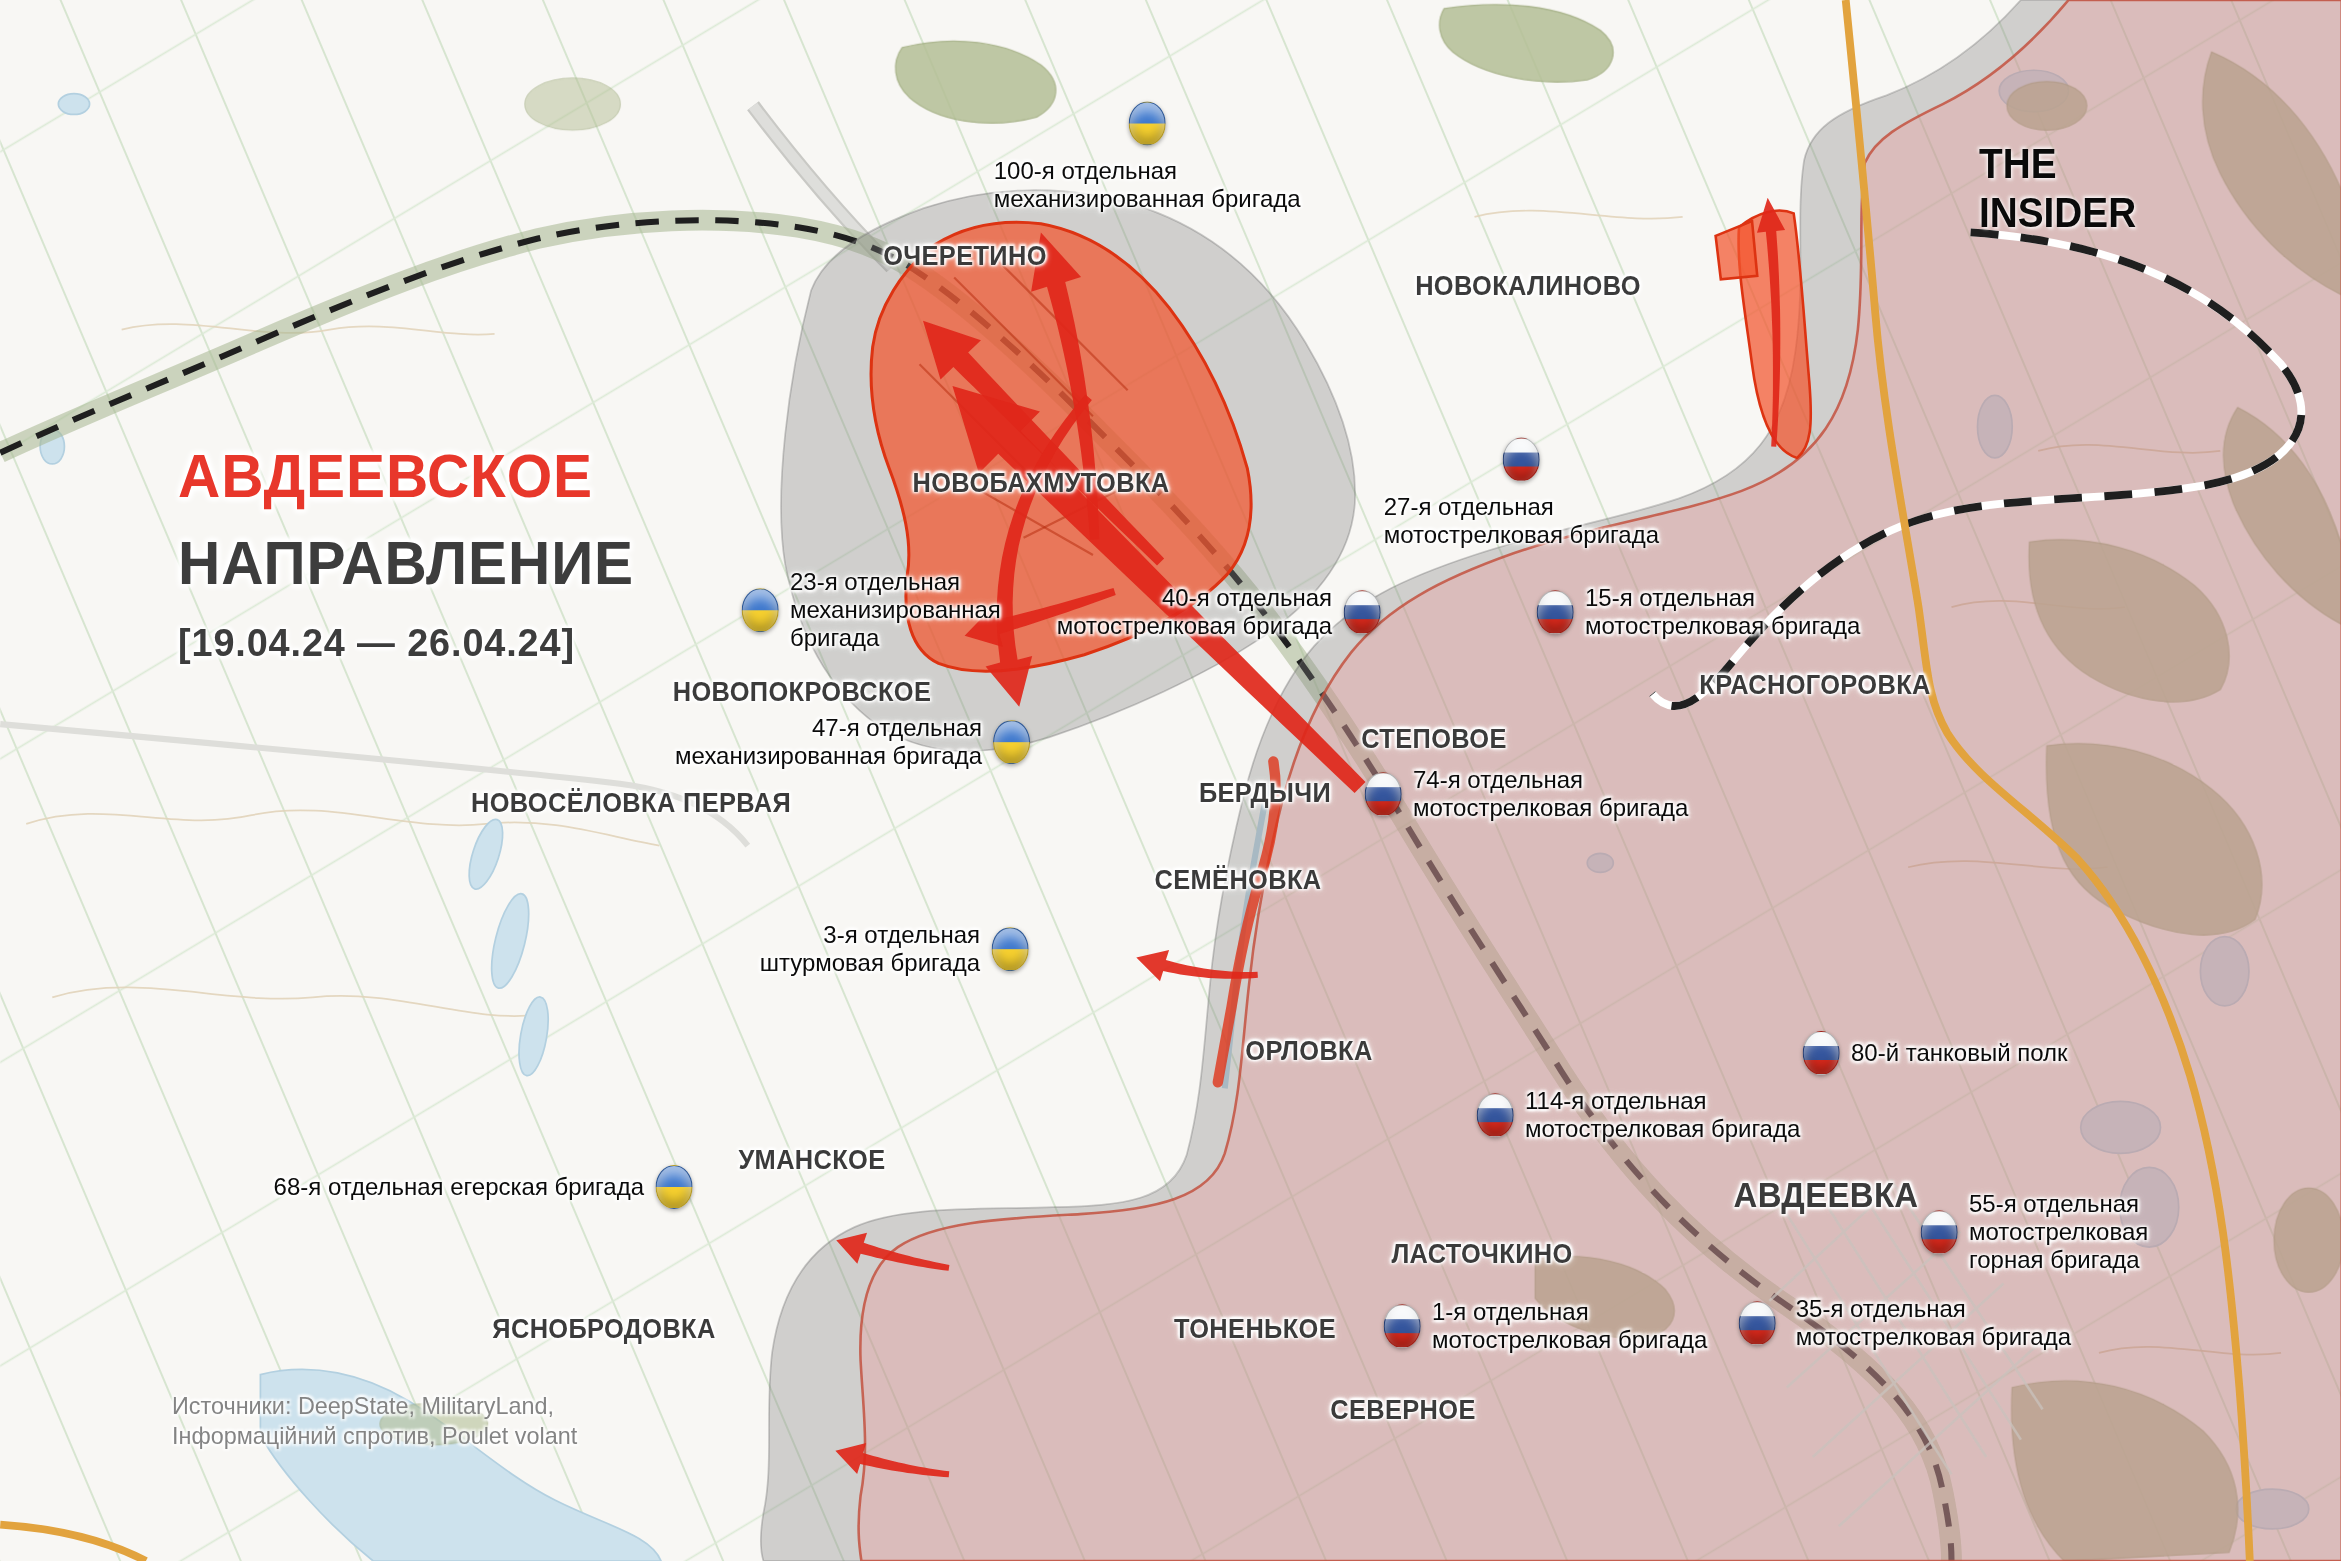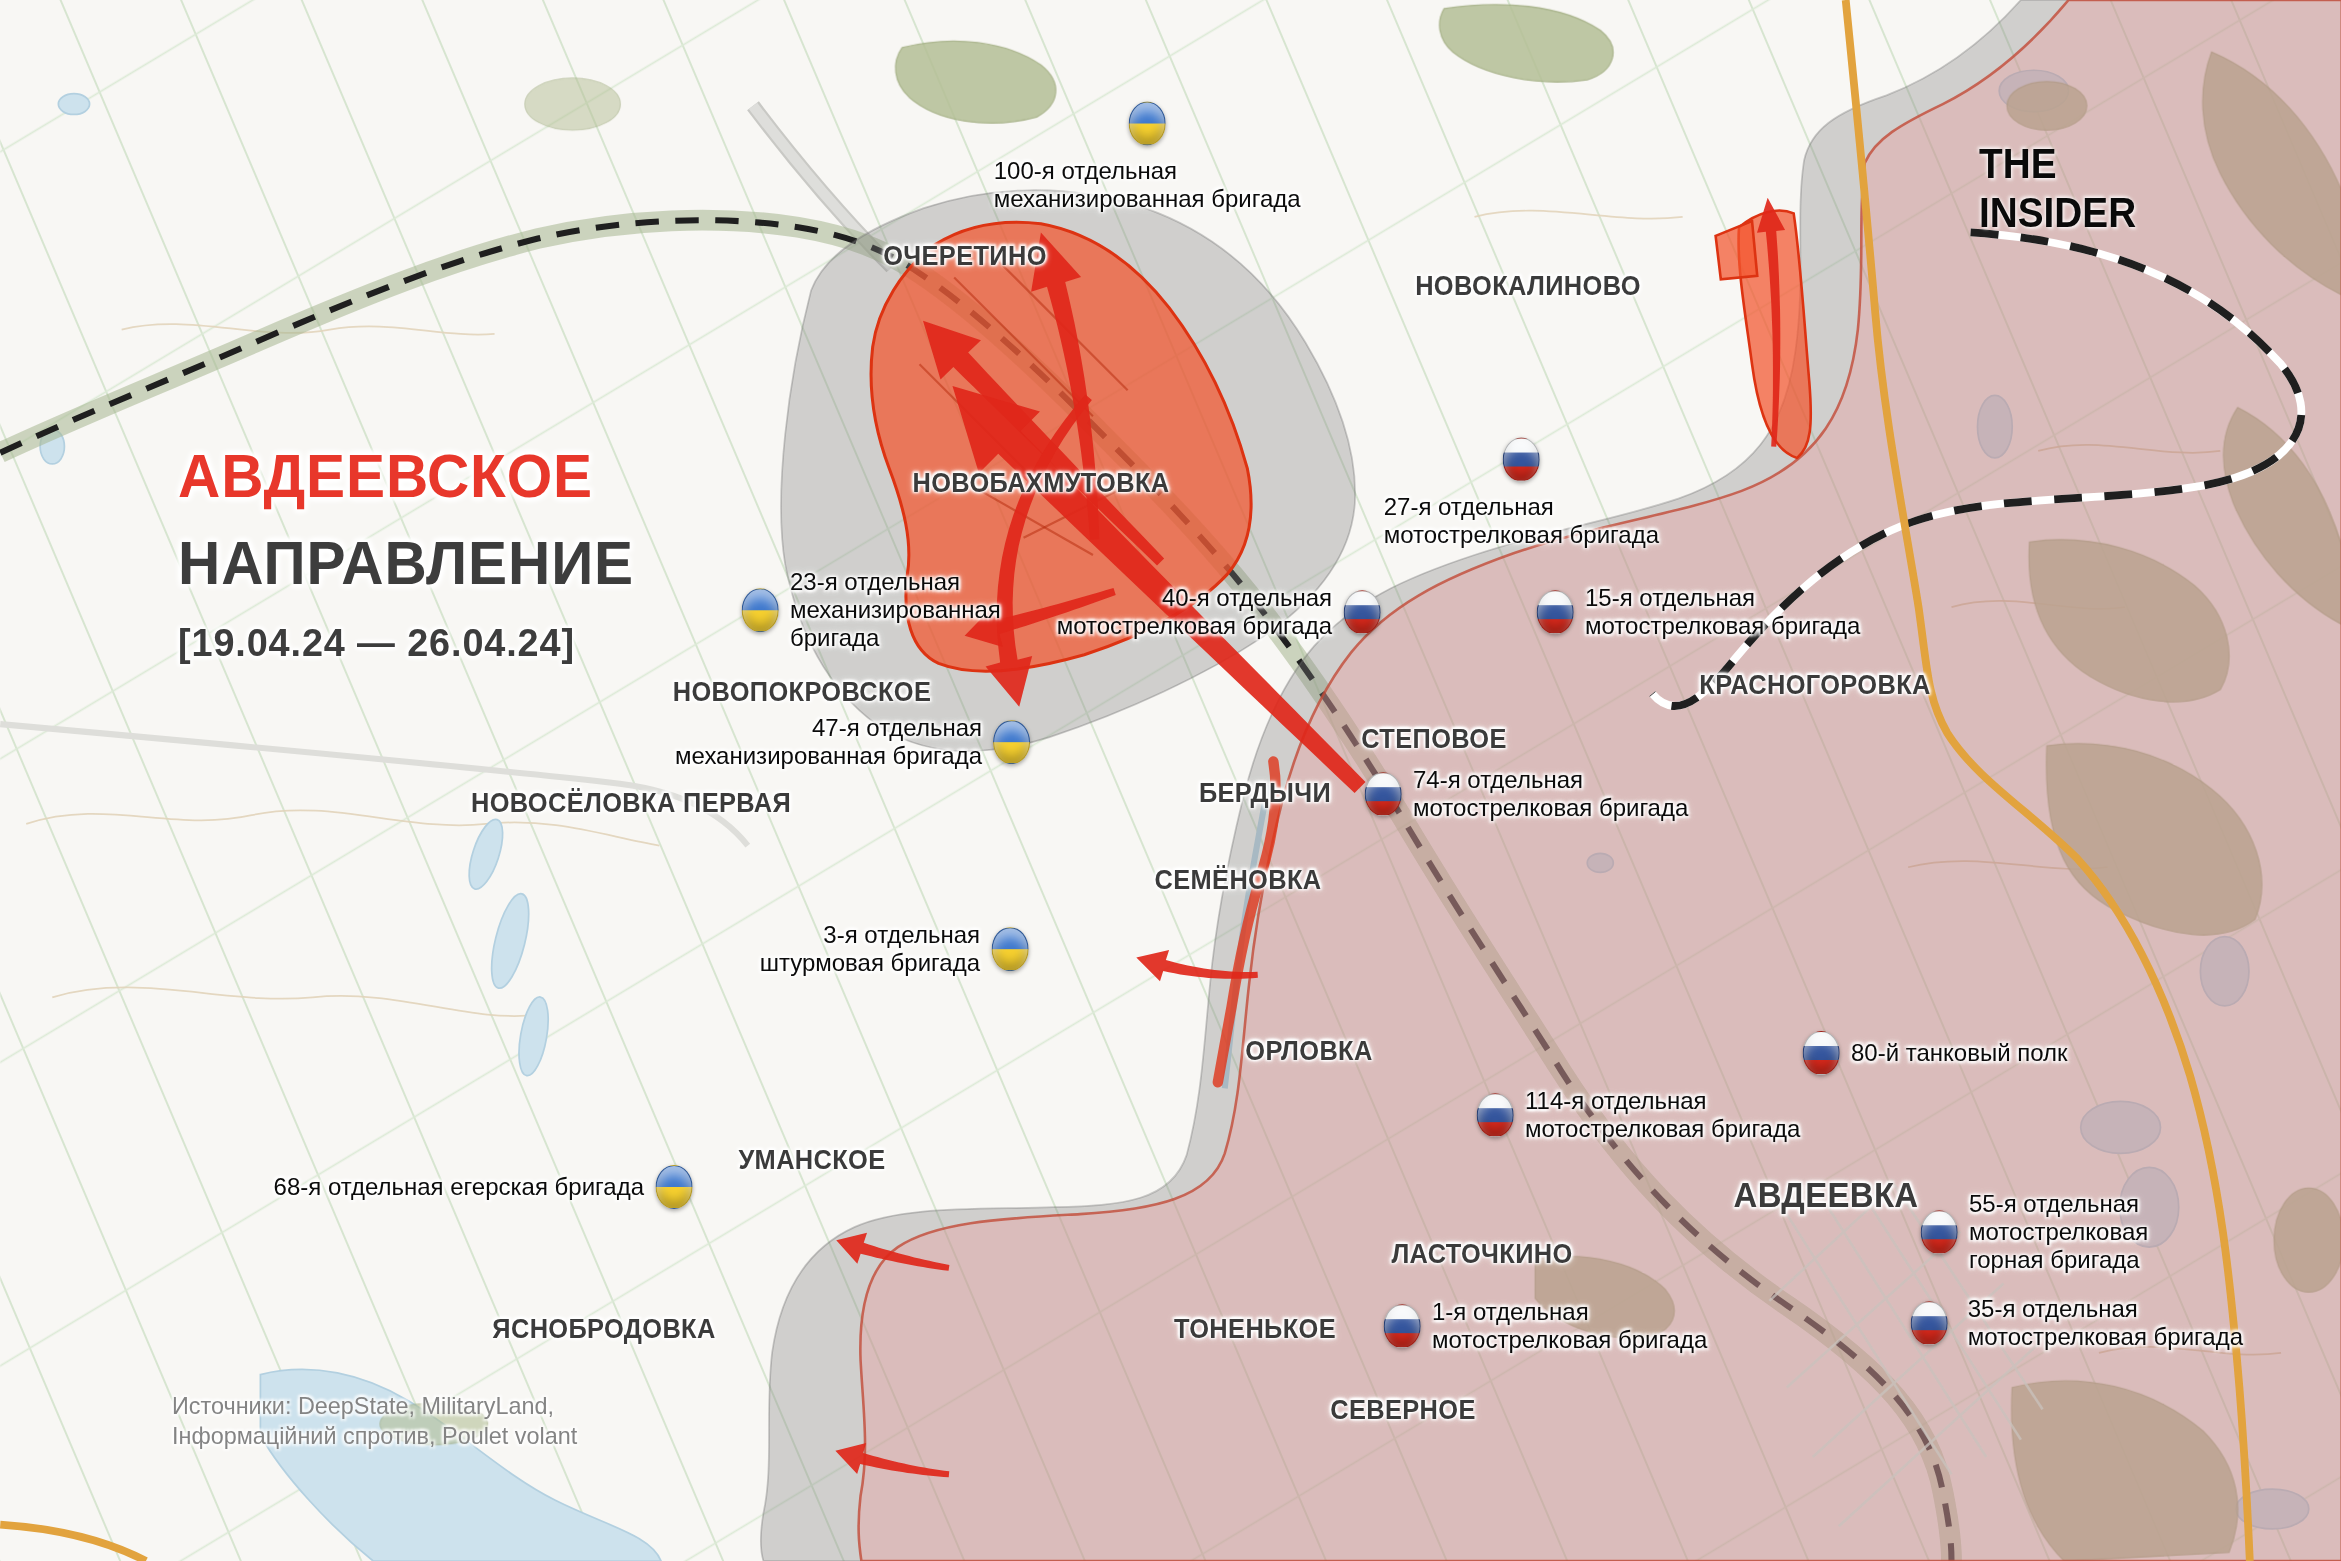--- a/index.html
+++ b/index.html
@@ -266,21 +266,21 @@
         </div>
       </div>
       <div class="unit" style="left: 1938px; top: 1232px; transform: translate(-17.3px, -50%);">
         <span class="flagg ru"></span>
         <div class="txt">
           <div>55-я отдельная</div>
           <div>мотострелковая</div>
           <div>горная бригада</div>
         </div>
       </div>
-      <div class="unit" style="left: 1928px; top: 1323px; transform: translate(-17.3px, -50%); gap: 20px;">
+      <div class="unit" style="left: 1756px; top: 1323px; transform: translate(-17.3px, -50%); gap: 20px;">
         <span class="flagg ru"></span>
         <div class="txt">
           <div>35-я отдельная</div>
           <div>мотострелковая бригада</div>
         </div>
       </div>
       <div class="unit" style="left: 1401px; top: 1326px; transform: translate(-17.3px, -50%);">
         <span class="flagg ru"></span>
         <div class="txt">
           <div>1-я отдельная</div>

